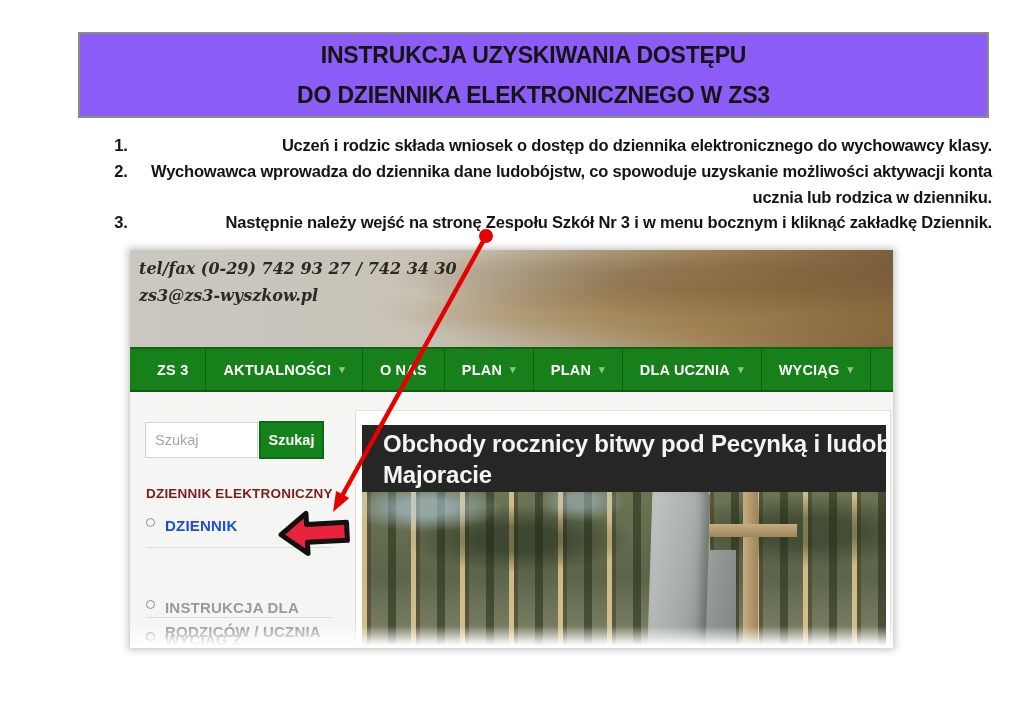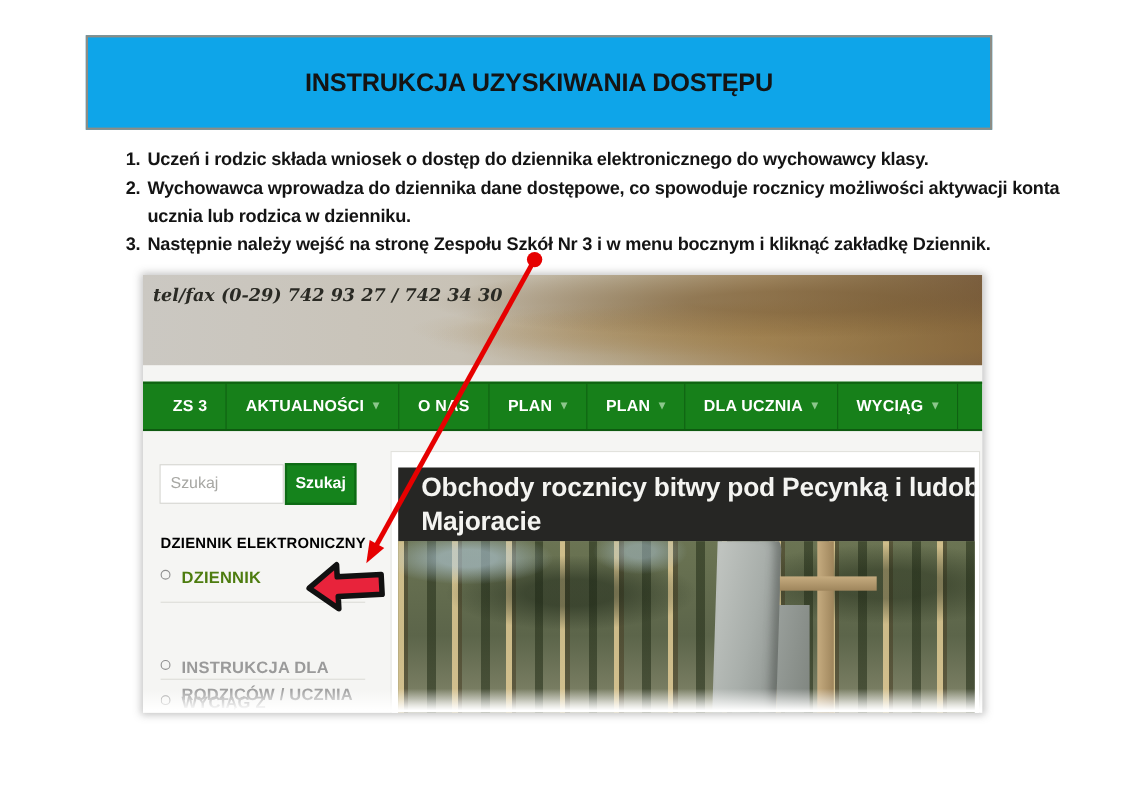--- a/index.html
+++ b/index.html
@@ -1,41 +1,41 @@
 <!DOCTYPE html>
 <html><head>
 <meta charset="utf-8">
 <style>
   html,body{margin:0;padding:0;}
   body{width:1024px;height:725px;background:#ffffff;font-family:"Liberation Sans",sans-serif;position:relative;overflow:hidden;}
   .page{position:absolute;inset:0;}
 
   
   .title-box{
-    position:absolute;left:78px;top:32px;width:824px;height:86px;
-    background:#0ea5e9;border:2px solid #8c8c84;box-sizing:border-box;
+    position:absolute;left:78px;top:32px;width:911px;height:86px;
+    background:#8b5cf6;border:2px solid #8c8c84;box-sizing:border-box;
     display:flex;flex-direction:column;justify-content:center;align-items:center;gap:13px;
     font-weight:bold;font-size:23px;color:#141414;letter-spacing:-0.2px;
   }
 
   
   .instructions{
     position:absolute;left:104px;top:133px;width:860px;margin:0;padding:0 0 0 28px;
-    font-weight:bold;font-size:16.5px;line-height:25.8px;color:#141414;letter-spacing:-0.2px;
+    font-weight:bold;font-size:16.5px;line-height:25.8px;color:#141414;letter-spacing:-0.2px;text-align:right;
   }
   .instructions li{margin:0;padding-left:2px;}
 
   
   .shot{
     position:absolute;left:130px;top:250px;width:763px;height:398px;
     background:#f5f5f3;box-shadow:0 0 7px 2px rgba(125,125,125,0.45);
     overflow:hidden;
   }
   .site-header{
-    position:absolute;left:0;top:0;width:763px;height:82px;
+    position:absolute;left:0;top:0;width:763px;height:97px;
     background:
       radial-gradient(ellipse at 78% 30%, rgba(120,90,50,0.55) 0 12%, transparent 40%),
       radial-gradient(ellipse at 92% 70%, rgba(150,115,60,0.5) 0 15%, transparent 45%),
       radial-gradient(ellipse at 63% 60%, rgba(170,140,90,0.4) 0 10%, transparent 35%),
       linear-gradient(90deg,#cbc8c2 0%,#c8c2b6 38%,#b7aa90 58%,#a8906a 74%,#8d7450 88%,#7b5f40 100%);
   }
   .contact{position:absolute;left:9px;top:5px;font-family:"DejaVu Serif",serif;font-style:italic;font-weight:bold;font-size:16px;line-height:27px;color:#2a2a24;}
   .nav{
     position:absolute;left:0;top:97px;width:763px;height:45px;background:#17801a;
     display:flex;align-items:stretch;padding-left:10px;box-sizing:border-box;
@@ -56,26 +56,26 @@
     position:absolute;left:15px;top:172px;width:113px;height:36px;box-sizing:border-box;
     border:1px solid #d4d4cf;background:#ffffff;font-family:"Liberation Sans",sans-serif;
     font-size:14.5px;color:#6f6f6f;padding:0 0 0 9px;outline:none;
   }
   .search-input::placeholder{color:#a7a7a3;opacity:1;}
   .search-button{
     position:absolute;left:129px;top:171px;width:65px;height:38px;box-sizing:border-box;
     background:#15831c;border:2px solid #0d6a14;color:#ffffff;font-weight:bold;
     font-size:14.5px;font-family:"Liberation Sans",sans-serif;cursor:pointer;
   }
-  .sb-title{position:absolute;left:16px;top:236px;font-weight:bold;font-size:13.5px;color:#000000;letter-spacing:0.2px;white-space:nowrap;}
+  .sb-title{position:absolute;left:16px;top:236px;font-weight:bold;font-size:13.5px;color:#7f1d1d;letter-spacing:0.2px;white-space:nowrap;}
   .sb-item{position:absolute;display:flex;align-items:flex-start;gap:10px;cursor:pointer;}
   .sb-bullet{flex:0 0 auto;width:7px;height:7px;border:1.5px solid #8f8f8f;border-radius:50%;margin-top:4px;background:transparent;}
   .sb-label{font-weight:bold;font-size:15px;line-height:24px;letter-spacing:0.2px;}
   .sb-item-1{left:16px;top:264px;}
-  .sb-item-1 .sb-label{color:#4d7c0f;}
+  .sb-item-1 .sb-label{color:#1d4ed8;}
   .sb-item-2{left:16px;top:314px;width:178px;margin-top:32px;}
   .sb-item-2 .sb-label{color:#9a9a9a;}
   .sb-item-3{left:16px;top:378px;width:200px;
     -webkit-mask-image:linear-gradient(#000 30%,transparent 100%);
     mask-image:linear-gradient(#000 30%,transparent 100%);}
   .sb-item-3 .sb-label{color:#9a9a9a;}
   .sb-rule{position:absolute;height:1px;background:#ddddd8;}
   .sb-rule-1{left:16px;top:297px;width:186px;}
   .sb-rule-2{left:16px;top:367px;width:186px;}
 
@@ -121,33 +121,35 @@
   .anno{position:absolute;inset:0;width:1024px;height:725px;pointer-events:none;z-index:6;}
   .clipart{position:absolute;left:277px;top:505px;width:74px;height:56px;z-index:7;transform:rotate(-3deg);}
 </style>
 </head>
 <body>
 
 <div class="page">
 
   <div class="title-box">
     <div>INSTRUKCJA UZYSKIWANIA DOSTĘPU</div>
+    <div>DO DZIENNIKA ELEKTRONICZNEGO W ZS3</div>
   </div>
 
   <ol class="instructions">
     <li>Uczeń i rodzic składa wniosek o dostęp do dziennika elektronicznego do wychowawcy klasy.</li>
-    <li>Wychowawca wprowadza do dziennika dane dostępowe, co spowoduje rocznicy możliwości aktywacji konta ucznia lub rodzica w dzienniku.</li>
+    <li>Wychowawca wprowadza do dziennika dane ludobójstw, co spowoduje uzyskanie możliwości aktywacji konta ucznia lub rodzica w dzienniku.</li>
     <li>Następnie należy wejść na stronę Zespołu Szkół Nr 3 i w menu bocznym i kliknąć zakładkę Dziennik.</li>
   </ol>
 
   <div class="shot">
 
     <div class="site-header">
       <div class="contact">
         <div>tel/fax (0-29) 742 93 27 / 742 34 30</div>
+        <div>zs3@zs3-wyszkow.pl</div>
       </div>
     </div>
 
     <div class="nav">
       <div class="nav-item">
         <span>ZS 3</span>
       </div>
       <div class="nav-item">
         <span>AKTUALNOŚCI</span>
         <span class="caret">▾</span>

